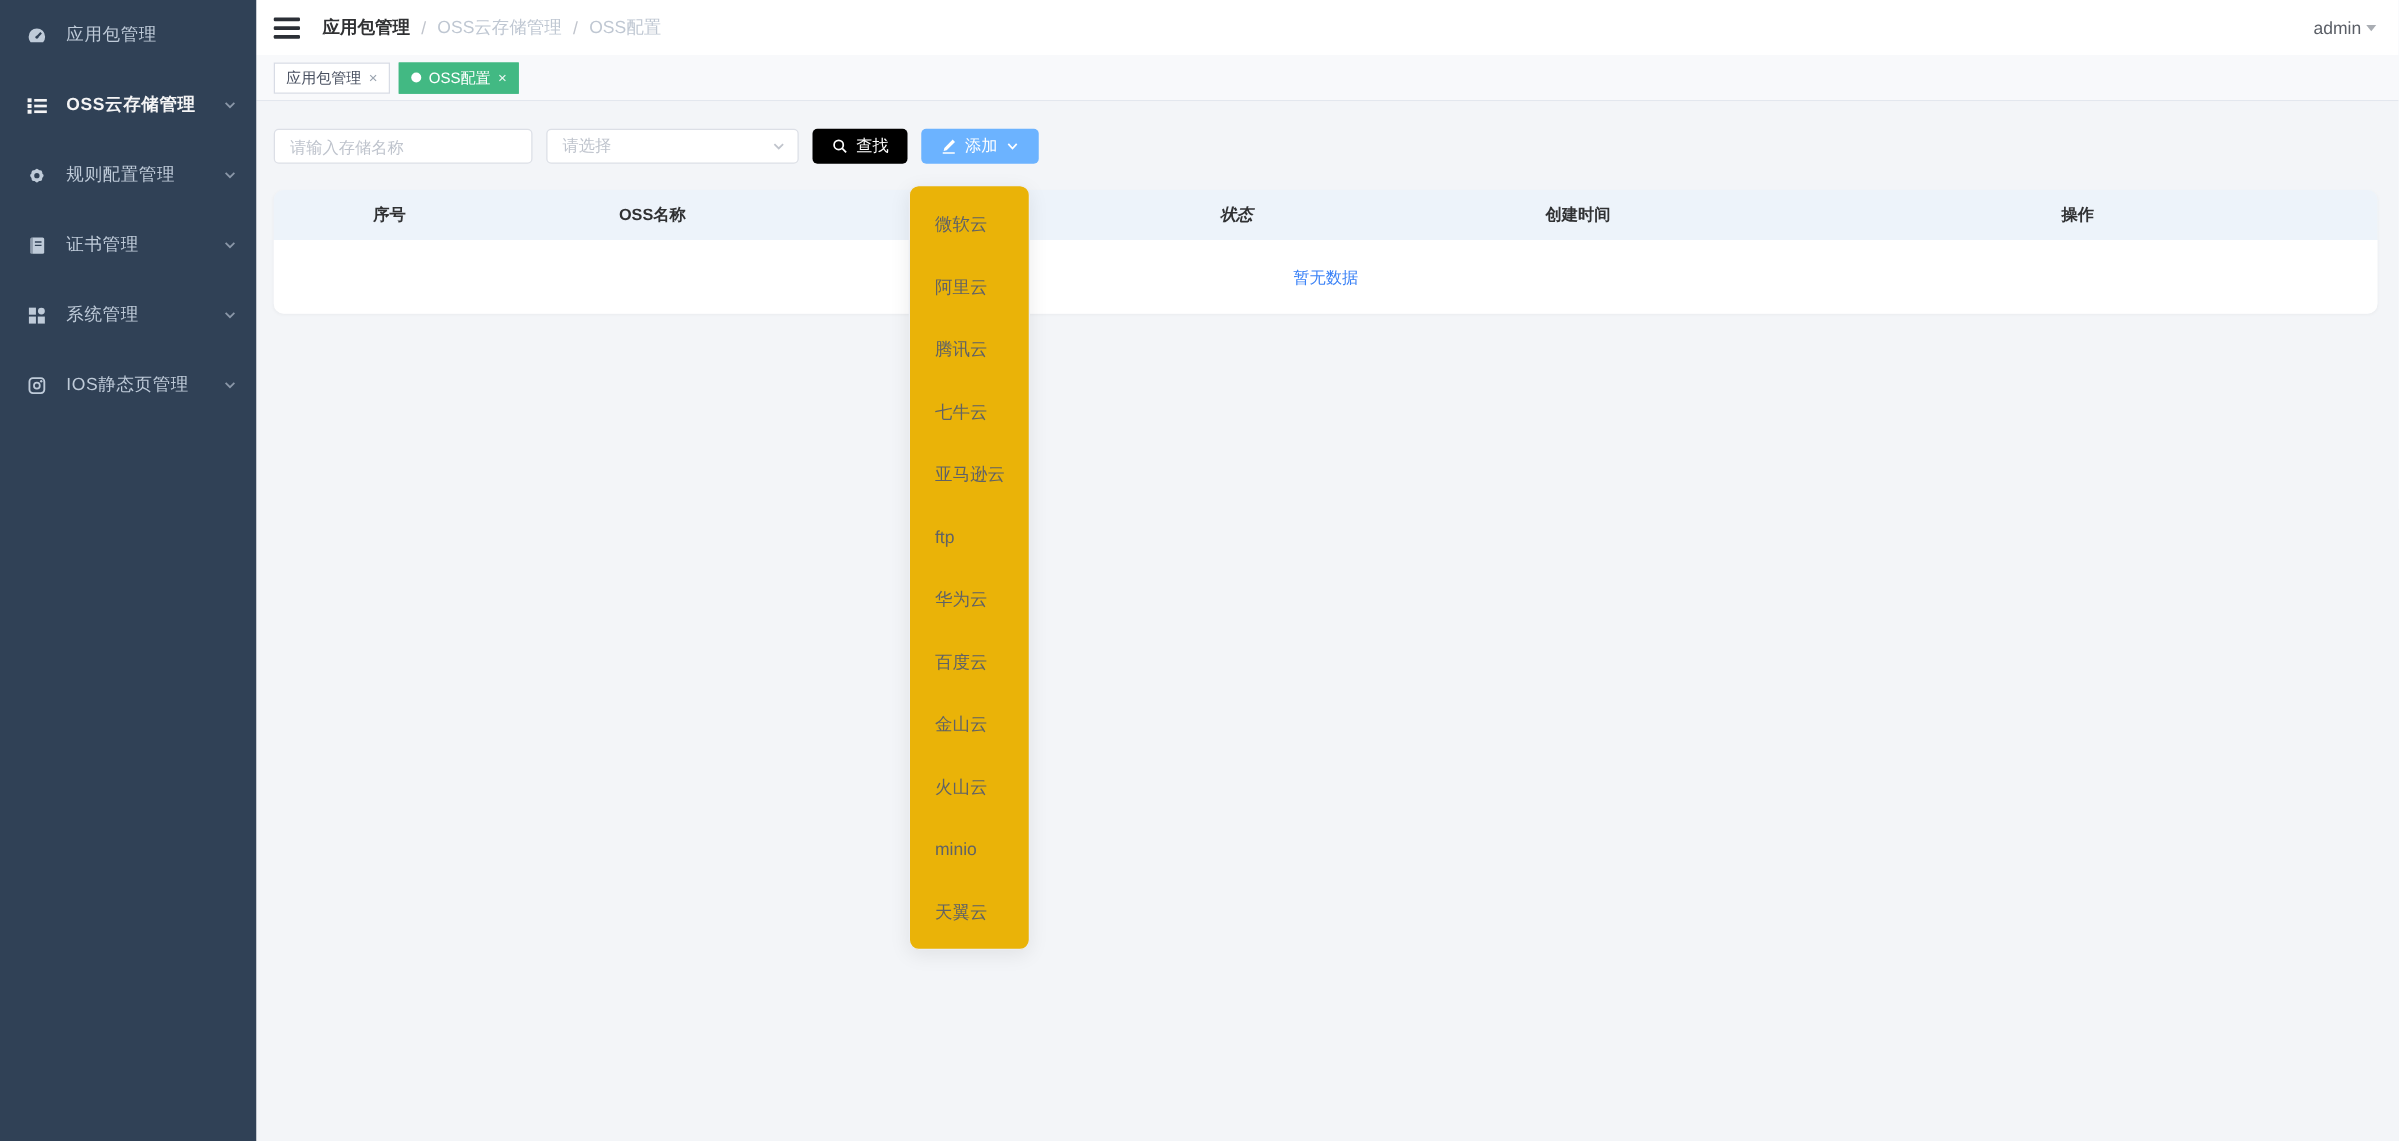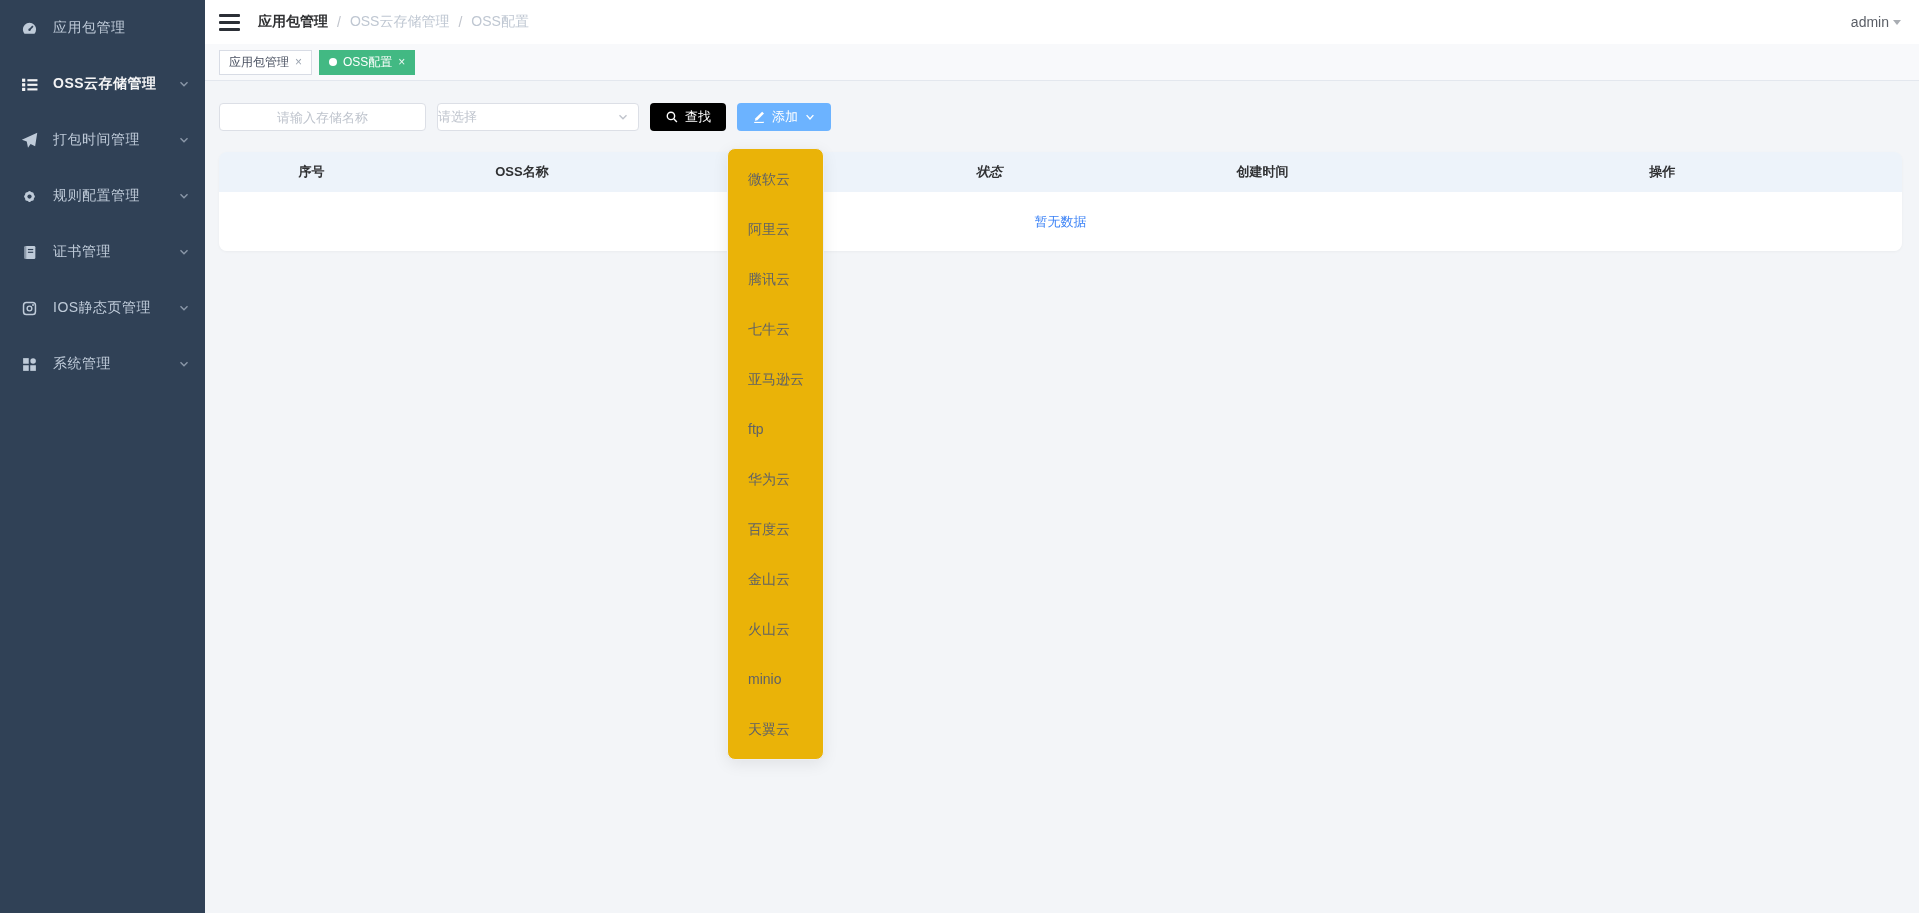--- a/index.html
+++ b/index.html
@@ -31,23 +31,23 @@
   .tabstrip { height:37px; background:#f8f9fb; border-bottom:1px solid #e3e7ee; display:flex; align-items:center; padding-left:14px; gap:7px; }
   .tag-tab { height:25px; display:inline-flex; align-items:center; gap:6px; padding:0 9px; background:#fff; border:1px solid #d8dce5; color:#495060; font-size:12px; cursor:pointer; }
   .tag-tab .tab-close { font-size:12px; color:#9aa3af; line-height:1; }
   .tag-tab.active { background:#42b983; border-color:#42b983; color:#fff; }
   .tag-tab.active .tab-close { color:rgba(255,255,255,.9); }
   .tab-dot { width:8px; height:8px; border-radius:50%; background:#fff; }
 
   
   .content { position:relative; height:832px; background:#f3f5f8; padding:22px 17px 0 14px; }
   .filter-row { display:flex; align-items:center; }
-  .text-input { width:207px; height:28px; border:1px solid #dcdfe6; border-radius:4px; background:#fff; padding:0 12px; font-size:13px; color:#606266; outline:none; font-family:"Liberation Sans",sans-serif;text-align:center; }
+  .text-input { width:207px; height:28px; border:1px solid #dcdfe6; border-radius:4px; background:#fff; padding:0 12px; font-size:13px; color:#606266; outline:none; font-family:"Liberation Sans",sans-serif; }
   .text-input::placeholder { color:#bfc4cd; }
-  .select-box { width:202px; height:28px; margin-left:11px; border:1px solid #dcdfe6; border-radius:4px; background:#fff; display:flex; align-items:center; padding:0 8px 0 0; font-size:13px; color:#bfc4cd; cursor:pointer; }
+  .select-box { width:202px; height:28px; margin-left:11px; border:1px solid #dcdfe6; border-radius:4px; background:#fff; display:flex; align-items:center; padding:0 8px 0 12px; font-size:13px; color:#bfc4cd; cursor:pointer; }
   .select-box .sel-text { flex:1; }
   .select-box .sel-arrow { width:14px; height:14px; color:#c0c4cc; }
   .btn { height:28px; margin-left:11px; border:none; border-radius:4px; padding:0 15px; display:inline-flex; align-items:center; gap:6px; font-size:13px; color:#fff; cursor:pointer; font-family:"Liberation Sans",sans-serif; }
   .btn-search { background:#000000; }
   .btn-add { background:#6cb3ff; }
   .btn .b-icon { width:14px; height:14px; display:flex; }
   .btn .b-arrow { width:12px; height:12px; display:flex; }
 
   
   .table-card { margin-top:21px; border-radius:8px; box-shadow:0 1px 3px rgba(0,0,0,.04); }
@@ -92,33 +92,20 @@
           </svg>
       </span>
       <span class="mi-label">OSS云存储管理</span>
       <span class="mi-arrow">
         <svg viewBox="0 0 16 16" width="14" height="14">
             <polyline points="4,6 8,10 12,6" fill="none" stroke="currentColor" stroke-width="1.6"></polyline>
           </svg>
       </span>
     </div>
 
-    <div class="menu-item">
-      <span class="mi-icon">
-        <svg viewBox="0 0 16 16" width="17" height="17">
-            <path d="M15.3.8 0.8 7.2l4.6 1.7 1.2 6 2.4-3.5 4.3 1.9z" fill="currentColor"></path>
-          </svg>
-      </span>
-      <span class="mi-label">打包时间管理</span>
-      <span class="mi-arrow">
-        <svg viewBox="0 0 16 16" width="14" height="14">
-            <polyline points="4,6 8,10 12,6" fill="none" stroke="currentColor" stroke-width="1.6"></polyline>
-          </svg>
-      </span>
-    </div>
 
     <div class="menu-item">
       <span class="mi-icon">
         <svg viewBox="0 0 16 16" width="17" height="17">
             <rect x="4" y="4" width="8" height="8" rx="1.5" fill="currentColor"></rect>
             <rect x="4" y="4" width="8" height="8" rx="1.5" fill="currentColor" transform="rotate(45 8 8)"></rect>
             <circle cx="8" cy="8" r="2" fill="#304156"></circle>
           </svg>
       </span>
       <span class="mi-label">规则配置管理</span>
@@ -142,43 +129,43 @@
       <span class="mi-arrow">
         <svg viewBox="0 0 16 16" width="14" height="14">
             <polyline points="4,6 8,10 12,6" fill="none" stroke="currentColor" stroke-width="1.6"></polyline>
           </svg>
       </span>
     </div>
 
     <div class="menu-item">
       <span class="mi-icon">
         <svg viewBox="0 0 16 16" width="17" height="17">
-            <rect x="2.4" y="2.4" width="11.2" height="11.2" rx="2.6" fill="none" stroke="currentColor" stroke-width="1.4"></rect>
-            <circle cx="8" cy="8" r="2.2" fill="none" stroke="currentColor" stroke-width="1.3"></circle>
-            <circle cx="11.3" cy="4.7" r="0.9" fill="currentColor"></circle>
-          </svg>
-      </span>
-      <span class="mi-label">IOS静态页管理</span>
-      <span class="mi-arrow">
-        <svg viewBox="0 0 16 16" width="14" height="14">
-            <polyline points="4,6 8,10 12,6" fill="none" stroke="currentColor" stroke-width="1.6"></polyline>
-          </svg>
-      </span>
-    </div>
-
-    <div class="menu-item">
-      <span class="mi-icon">
-        <svg viewBox="0 0 16 16" width="17" height="17">
             <rect x="2" y="2" width="5.3" height="5.3" fill="currentColor"></rect>
             <circle cx="11.4" cy="4.6" r="2.6" fill="currentColor"></circle>
             <rect x="2" y="8.7" width="5.3" height="5.3" fill="currentColor"></rect>
             <rect x="8.7" y="8.7" width="5.3" height="5.3" fill="currentColor"></rect>
           </svg>
       </span>
       <span class="mi-label">系统管理</span>
+      <span class="mi-arrow">
+        <svg viewBox="0 0 16 16" width="14" height="14">
+            <polyline points="4,6 8,10 12,6" fill="none" stroke="currentColor" stroke-width="1.6"></polyline>
+          </svg>
+      </span>
+    </div>
+
+    <div class="menu-item">
+      <span class="mi-icon">
+        <svg viewBox="0 0 16 16" width="17" height="17">
+            <rect x="2.4" y="2.4" width="11.2" height="11.2" rx="2.6" fill="none" stroke="currentColor" stroke-width="1.4"></rect>
+            <circle cx="8" cy="8" r="2.2" fill="none" stroke="currentColor" stroke-width="1.3"></circle>
+            <circle cx="11.3" cy="4.7" r="0.9" fill="currentColor"></circle>
+          </svg>
+      </span>
+      <span class="mi-label">IOS静态页管理</span>
       <span class="mi-arrow">
         <svg viewBox="0 0 16 16" width="14" height="14">
             <polyline points="4,6 8,10 12,6" fill="none" stroke="currentColor" stroke-width="1.6"></polyline>
           </svg>
       </span>
     </div>
   </nav>
 
   <div class="main">
 

